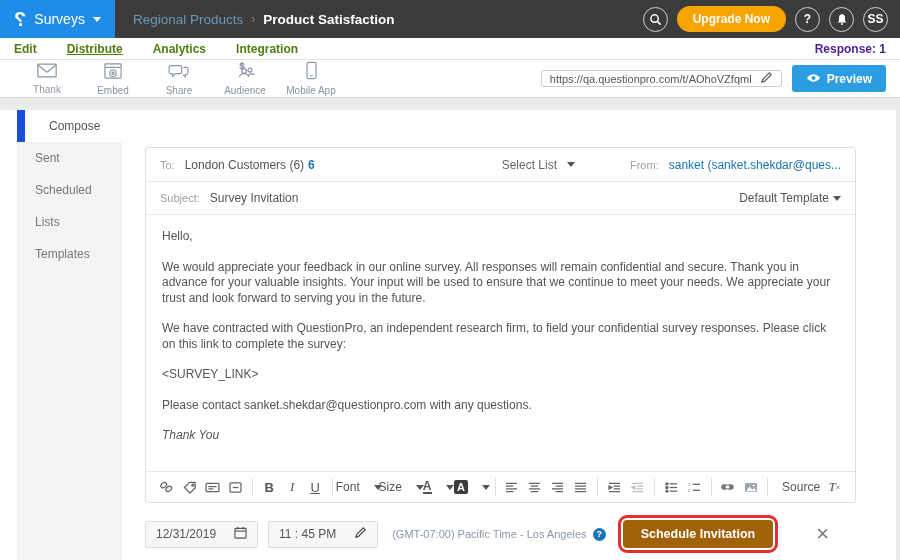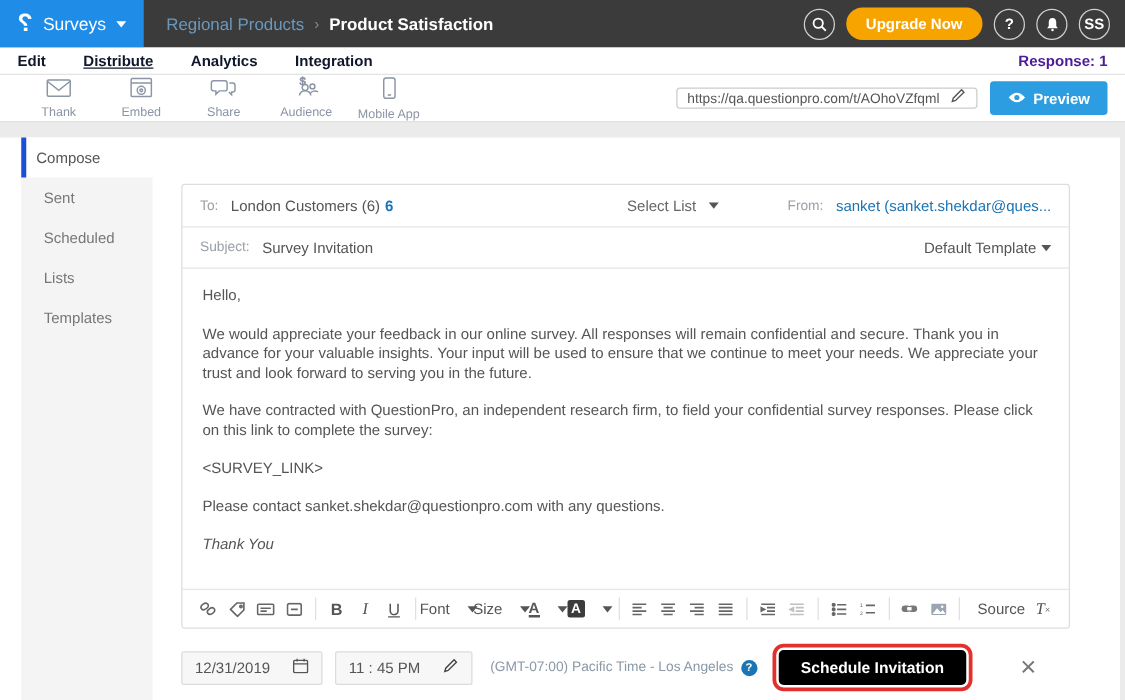--- a/index.html
+++ b/index.html
@@ -16,38 +16,38 @@
   .breadcrumb { display:flex; align-items:center; gap:8px; margin-left:18px; font-size:13.5px; }
   .crumb-parent { color:#6b98bb; }
   .crumb-sep { color:#8a8a8a; font-size:12px; }
   .crumb-current { color:#fff; font-weight:bold; }
   .header-right { margin-left:auto; display:flex; align-items:center; gap:9px; padding-right:12px; }
   .circle-btn { width:25px; height:25px; border:1.5px solid #cfcfcf; border-radius:50%; display:flex; align-items:center; justify-content:center; color:#fff; font-size:12px; font-weight:bold; cursor:pointer; background:transparent; }
   .upgrade-btn { background:#f7a400; color:#fff; font-weight:bold; font-size:12px; border:none; border-radius:13px; padding:6px 16px; cursor:pointer; }
 
   
   .tabbar { position:absolute; top:38px; left:0; width:900px; height:22px; background:#fff; display:flex; align-items:center; padding:0 14px; border-bottom:1px solid #e3e3e3; }
-  .tab { color:#0f172a; font-size:12px; font-weight:bold; margin-right:30px; cursor:pointer; text-decoration:none; }
+  .tab { color:#4d7c0f; font-size:12px; font-weight:bold; margin-right:30px; cursor:pointer; text-decoration:none; }
   .tab.active { text-decoration:underline; }
   .response-count { margin-left:auto; color:#4c1d95; font-size:12px; font-weight:bold; }
 
   
   .channelbar { position:absolute; top:60px; left:0; width:900px; height:38px; background:#fff; border-bottom:1px solid #d9d9d9; display:flex; align-items:center; padding:0 14px; }
   .channel { width:66px; display:flex; flex-direction:column; align-items:center; gap:1px; cursor:pointer; }
   .channel svg { stroke:#8b95a5; fill:none; stroke-width:1.3; }
   .channel-label { font-size:10px; color:#8b95a5; }
   .urlbox { margin-left:auto; display:flex; align-items:center; border:1px solid #ccc; border-radius:3px; height:17px; padding:0 8px; gap:8px; background:#fff; }
   .url-text { font-size:11px; color:#555; white-space:nowrap; }
   .preview-btn { margin-left:10px; background:#2b9de0; border:none; border-radius:3px; color:#fff; font-size:12px; font-weight:bold; height:27px; padding:0 14px; display:flex; align-items:center; gap:6px; cursor:pointer; }
 
   
   .main { position:absolute; top:110px; left:0; width:896px; height:450px; background:#fff; }
   .sidebar { position:absolute; top:0; left:17px; width:105px; height:450px; background:#f4f4f4; }
   .side-item { height:32px; display:flex; align-items:center; padding-left:18px; font-size:12px; color:#777; cursor:pointer; }
-  .side-item.active { background:#fff; border-left:4px solid #1d4ed8; padding-left:8px; color:#555; width:110px; }
+  .side-item.active { background:#fff; border-left:8px solid #1d4ed8; padding-left:24px; color:#555; width:110px; }
 
   .card { position:absolute; top:37px; left:145px; width:711px; border:1px solid #ddd; border-radius:3px; background:#fff; }
   .row { height:33px; display:flex; align-items:center; padding:0 14px; font-size:12px; }
   .row + .row, .body-area, .editor-bar { border-top:1px solid #e6e6e6; }
   .field-label { color:#9aa0a6; font-size:11px; margin-right:10px; }
   .to-value { color:#555; }
   .to-count { color:#1b74b4; font-weight:bold; margin-left:4px; }
   .select-group { margin-left:auto; display:flex; align-items:center; gap:10px; color:#666; cursor:pointer; }
   .caret-gray { width:0; height:0; border-left:4px solid transparent; border-right:4px solid transparent; border-top:5px solid #555; display:inline-block; }
   .from-group { margin-left:55px; display:flex; align-items:center; max-width:225px; }
@@ -71,21 +71,21 @@
   .ed-a-bg { background:#3c3c3c; color:#fff; font-weight:bold; padding:1px 3px; border-radius:2px; font-size:11px; }
   .ed-tx { font-family:"Liberation Serif", serif; font-style:italic; font-size:13px; }
   .ed-tx sub { font-size:8px; font-style:normal; }
 
   
   .schedule-row { position:absolute; top:405px; left:145px; display:flex; align-items:center; }
   .sched-field { background:#f7f7f7; border:1px solid #dcdcdc; border-radius:2px; height:27px; display:flex; align-items:center; gap:18px; padding:0 10px; font-size:12px; color:#555; cursor:pointer; }
   .tz-text { font-size:11px; color:#8a98a8; margin:0 6px 0 14px; }
   .q-badge { width:13px; height:13px; border-radius:50%; background:#1b74b4; color:#fff; font-size:9px; font-weight:bold; display:inline-flex; align-items:center; justify-content:center; cursor:pointer; }
   .red-ring { border:3px solid #e2302e; border-radius:9px; padding:2px; margin-left:12px; }
-  .schedule-btn { background:#000000; border:none; border-radius:4px; color:#fff; font-size:12.5px; font-weight:bold; height:28px; padding:0 18px; cursor:pointer; }
+  .schedule-btn { background:#a16207; border:none; border-radius:4px; color:#fff; font-size:12.5px; font-weight:bold; height:28px; padding:0 18px; cursor:pointer; }
   .close-x { margin-left:38px; color:#777; font-size:22px; font-weight:300; cursor:pointer; line-height:1; }
 </style>
 </head>
 <body>
 
 <div class="app">
 
   <header class="header">
     <div class="logo-block">
       <span class="logo-glyph">?</span>

